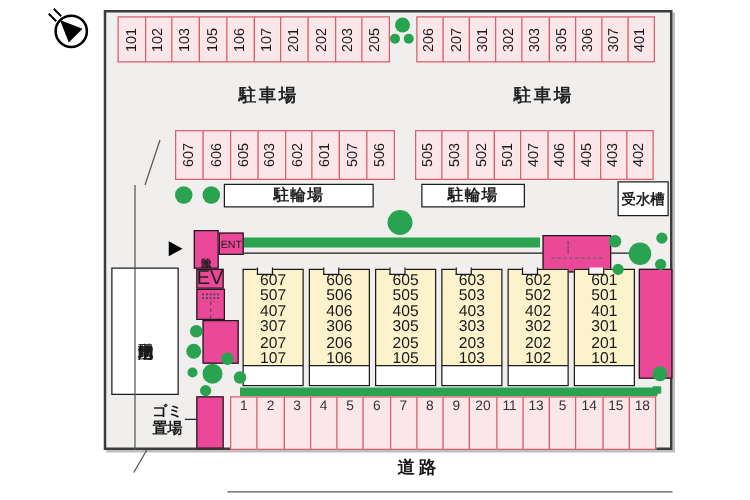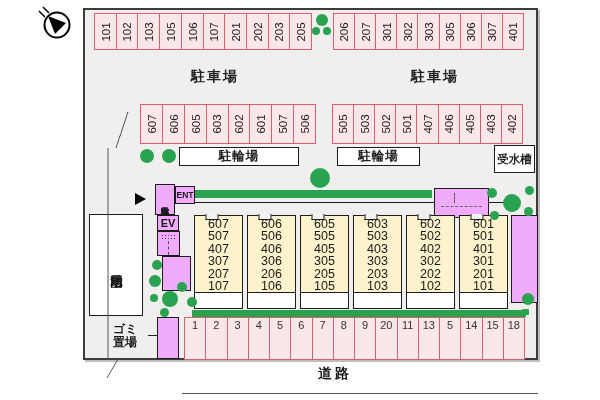--- a/index.html
+++ b/index.html
@@ -21,35 +21,35 @@
   .biglabel{font-size:14px;font-weight:600;letter-spacing:2px;text-align:center;color:#222;}
   .boxlabel{background:#fff;border:1.5px solid #1c1c1c;display:flex;align-items:center;
             justify-content:center;font-size:12.5px;font-weight:600;letter-spacing:1px;color:#222;}
   
   .ucol{background:#fcf3cd;border:1.5px solid #1c1c1c;top:205px;width:49px;height:78px;
         text-align:center;font-size:12.5px;line-height:12.4px;white-space:pre-line;
         padding-top:2px;color:#1a1a1a;}
   .notch{position:absolute;top:-2px;left:50%;transform:translateX(-50%);width:13px;height:6px;
          background:#f3f2f0;border:1.5px solid #1c1c1c;border-top:none;}
   .corr{background:#ffffff;border:1.5px solid #1c1c1c;top:282px;width:49px;height:17px;}
-  .whitebox{background:#f0abfc;border:1.5px solid #1c1c1c;font-weight:bold;}
+  .whitebox{background:#ec4899;border:1.5px solid #1c1c1c;}
   .hedge{background:#2aa350;}
   .tree{position:absolute;background:#2aa350;border-radius:50%;}
   .vtext{writing-mode:vertical-rl;text-orientation:upright;}
   .arrow-right{width:0;height:0;border-top:6px solid transparent;
                border-bottom:6px solid transparent;border-left:11px solid #000;}
   .overlay{position:absolute;left:0;top:0;width:600px;height:400px;pointer-events:none;z-index:50;}
   .dots{position:absolute;left:3px;top:2px;width:15px;height:7px;
         background-image:radial-gradient(#444 30%,transparent 35%);background-size:3px 3px;}
   .dashv{position:absolute;border-left:1px dashed #555;}
   .dashh{position:absolute;border-top:1.5px dashed #666;}
   .roadline{position:absolute;left:182px;top:393px;width:356px;border-top:1.5px solid #555;}
   .roadlabel{position:absolute;left:300px;top:365px;width:70px;text-align:center;
              font-size:14px;font-weight:600;letter-spacing:3px;}
-  .garbage{white-space:pre-line;font-size:12px;line-height:13px;font-weight:600;}
+  .garbage{white-space:pre-line;font-size:12px;line-height:13px;font-weight:600;text-align:center;}
   .firebox{background:#fff;border:1.5px solid #1c1c1c;display:flex;align-items:center;
            justify-content:center;font-size:12.5px;letter-spacing:0;}
 </style>
 </head>
 <body>
 
 <svg class="abs" style="left:36px;top:4px;" width="38" height="38" viewBox="0 0 38 38">
   <line x1="7" y1="3" x2="13" y2="9" stroke="#000" stroke-width="1.5"></line>
   <line x1="3" y1="7" x2="9" y2="13" stroke="#000" stroke-width="1.5"></line>
   <circle cx="21" cy="21" r="12.5" fill="#ffffff" stroke="#000" stroke-width="2"></circle>
@@ -188,21 +188,21 @@
   <div class="abs boxlabel" style="left:409px;top:135px;width:41px;height:28px;font-size:11.5px;letter-spacing:0;">受水槽</div>
 
   <div class="abs hedge" style="left:108px;top:180px;width:239px;height:8px;"></div>
   <div class="abs" style="left:89px;top:192px;width:336px;border-top:1.5px solid #1c1c1c;"></div>
 
   <div class="abs arrow-right" style="left:50px;top:183px;"></div>
   <div class="abs whitebox vtext" style="left:70px;top:174px;width:20px;height:31px;font-size:8.5px;
        display:flex;align-items:center;justify-content:center;line-height:9px;">風除室</div>
   <div class="abs whitebox" style="left:90px;top:176px;width:20px;height:18px;font-size:8.5px;
        display:flex;align-items:center;justify-content:center;">ENT</div>
-  <div class="abs whitebox" style="left:72px;top:205px;width:22px;height:16px;font-size:11px;
+  <div class="abs whitebox" style="left:72px;top:205px;width:22px;height:16px;font-size:16px;
        display:flex;align-items:center;justify-content:center;">EV</div>
   <div class="abs whitebox" style="left:72px;top:221px;width:23px;height:25px;">
     <div class="dots"></div>
     <div class="dashv" style="left:10px;top:9px;height:14px;"></div>
   </div>
   <div class="abs whitebox" style="left:77px;top:246px;width:29px;height:35px;"></div>
 
   <div class="abs whitebox" style="left:349px;top:178px;width:55px;height:30px;">
     <div class="dashh" style="left:6px;right:6px;top:17px;"></div>
     <div class="dashv" style="left:19px;top:4px;height:10px;"></div>

